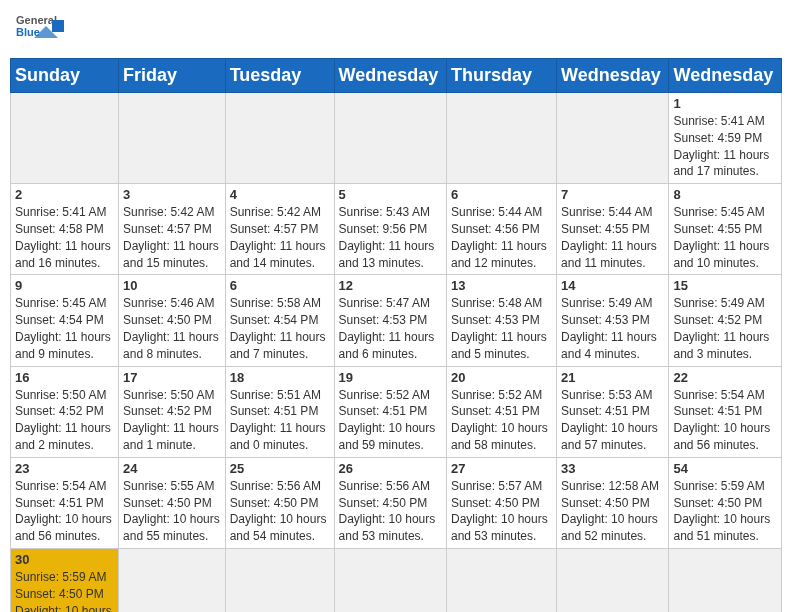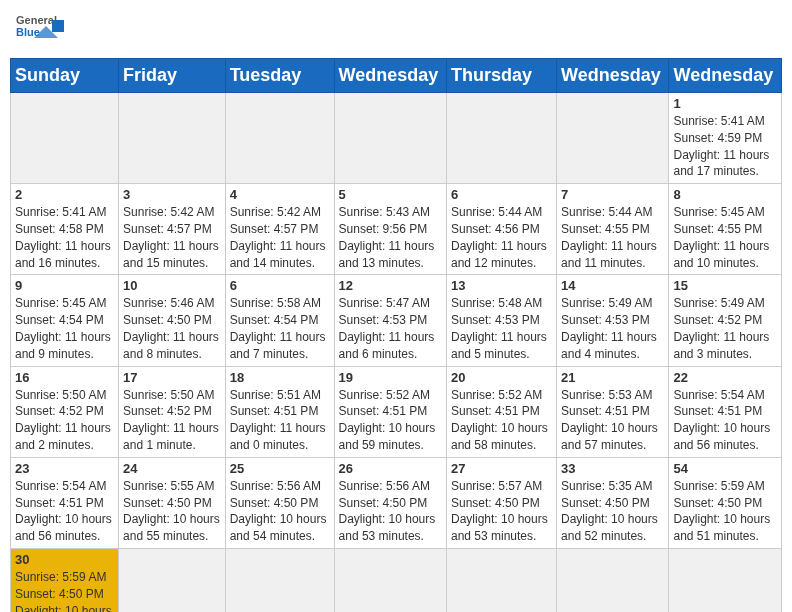--- a/index.html
+++ b/index.html
@@ -279,21 +279,21 @@
 Daylight: 10 hours and 53 minutes.</div>
         </td>
         <td>
           <div class="day-number">27</div>
           <div class="day-info">Sunrise: 5:57 AM
 Sunset: 4:50 PM
 Daylight: 10 hours and 53 minutes.</div>
         </td>
         <td>
           <div class="day-number">33</div>
-          <div class="day-info">Sunrise: 5:35 AM
+          <div class="day-info">Sunrise: 12:58 AM
 Sunset: 4:50 PM
 Daylight: 10 hours and 52 minutes.</div>
         </td>
         <td>
           <div class="day-number">54</div>
           <div class="day-info">Sunrise: 5:59 AM
 Sunset: 4:50 PM
 Daylight: 10 hours and 51 minutes.</div>
         </td>
       </tr>

